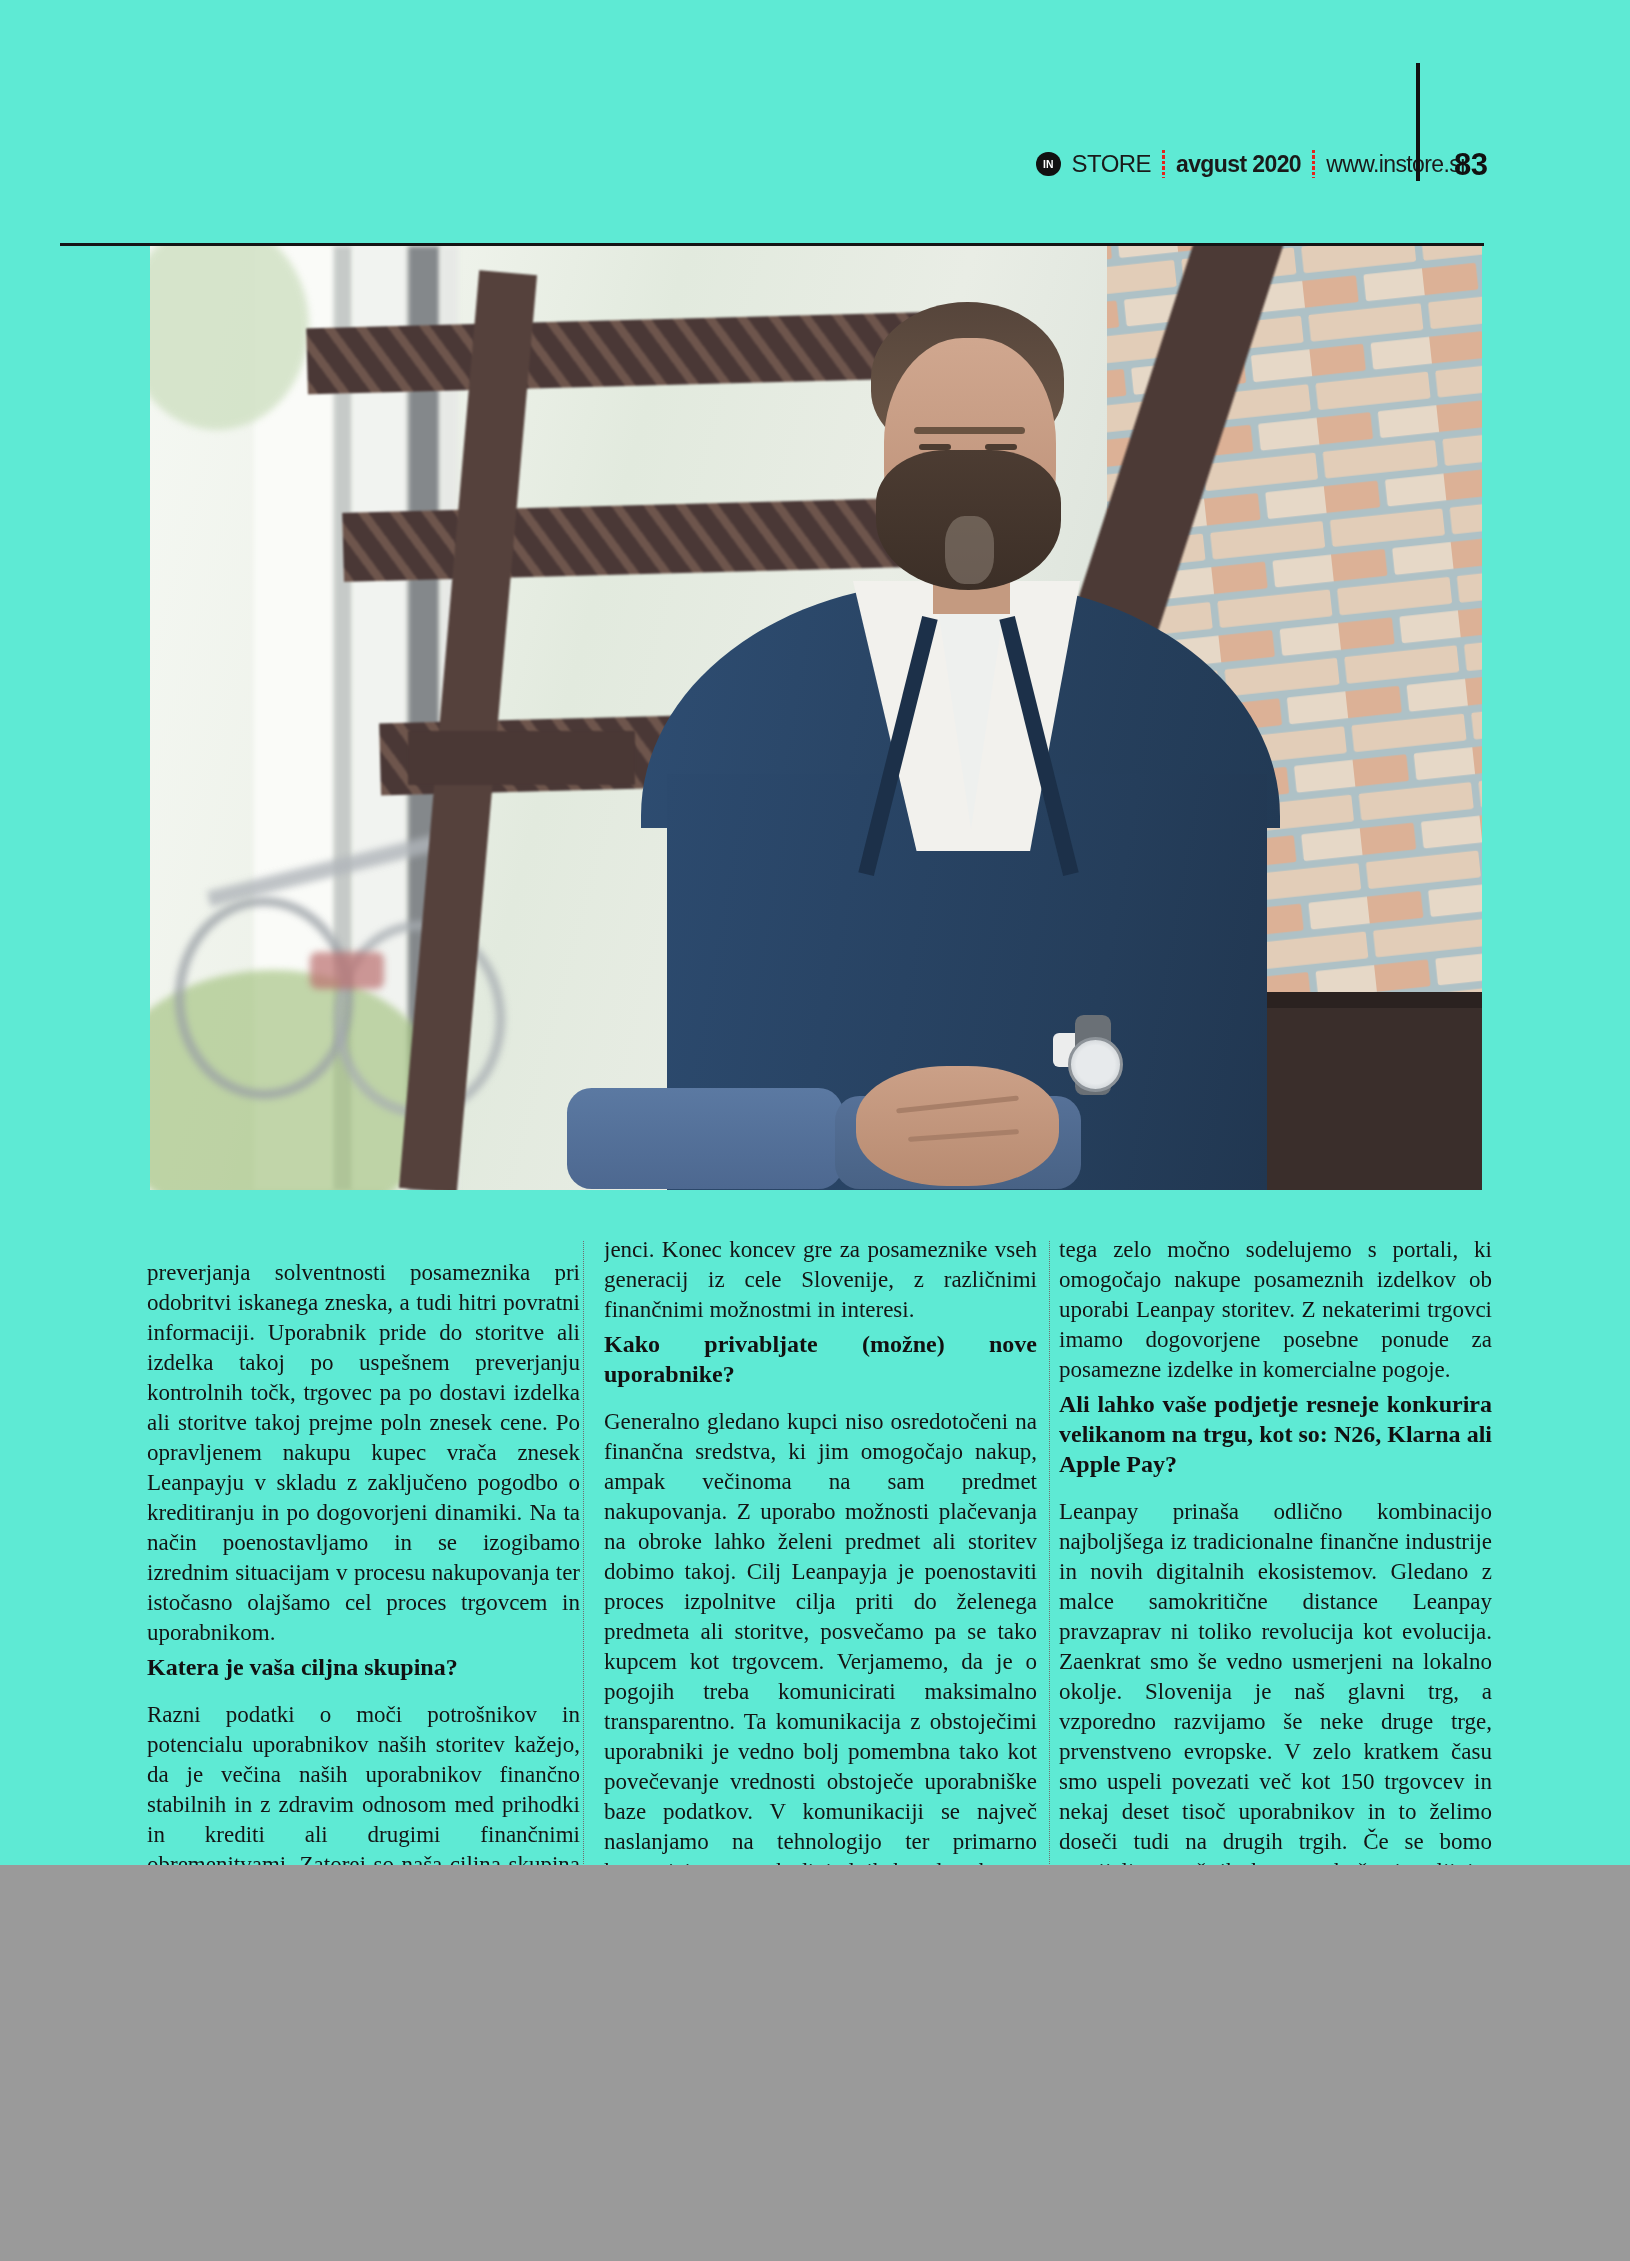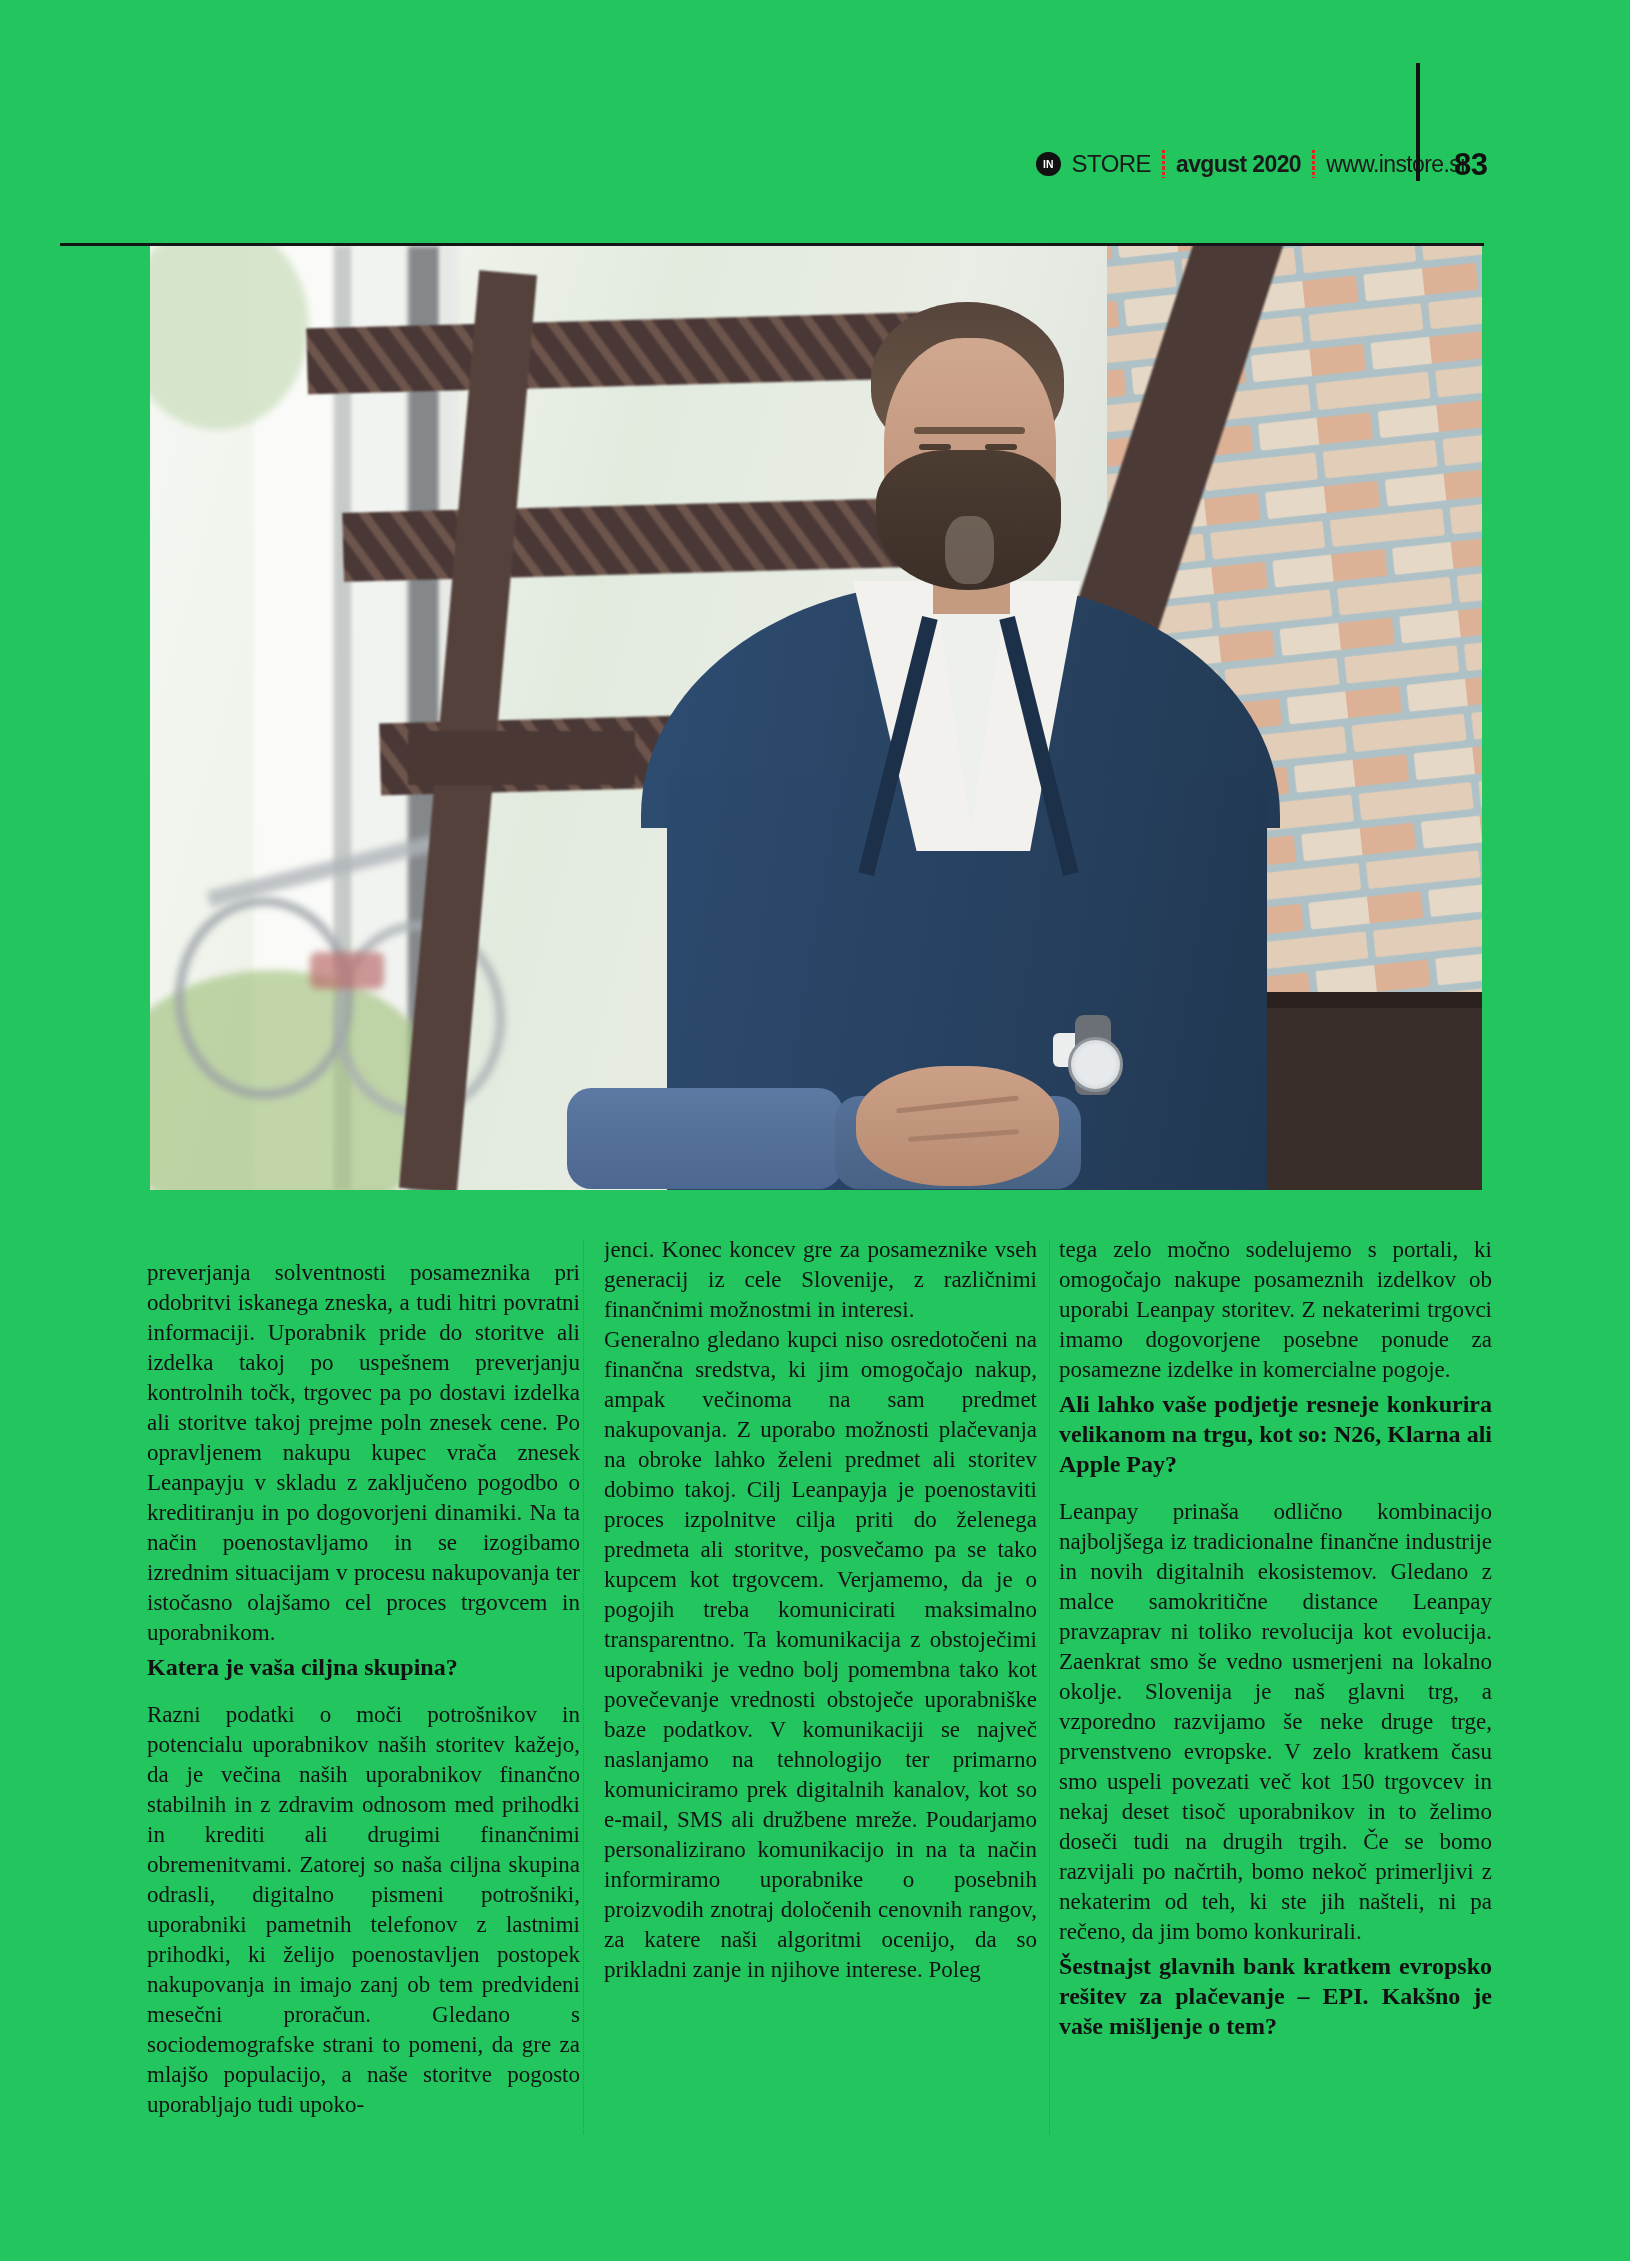--- a/index.html
+++ b/index.html
@@ -1,17 +1,17 @@
 <!DOCTYPE html>
 <html lang="sl" style="font-size:9.8px"><head>
 <meta charset="utf-8">
 <style>
   html,body { margin:0; padding:0; background:#9a9a9a; }
   .page {
-    position:relative; width:1630px; height:2261px; background:#22c55e;
+    position:relative; width:1630px; height:1865px; background:#5eead4;
     font-family:"Liberation Serif", serif; overflow:hidden;
   }
   
   .masthead {
     position:absolute; left:1036px; top:147px; height:34px;
     display:flex; align-items:center; gap:11px;
     font-family:"Liberation Sans", sans-serif; color:#1a1a1a; white-space:nowrap;
   }
   .logo-circle {
     width:24.6px; height:24.6px; border-radius:50%; background:#111;
@@ -195,20 +195,21 @@
   </div>
 
   <div class="col col-1">
       <p>preverjanja solventnosti posameznika pri odobritvi iskanega zneska, a tudi hitri povratni informaciji. Uporabnik pride do storitve ali izdelka takoj po uspešnem preverjanju kontrolnih točk, trgovec pa po dostavi izdelka ali storitve takoj prejme poln znesek cene. Po opravljenem nakupu kupec vrača znesek Leanpayju v skladu z zaključeno pogodbo o kreditiranju in po dogovorjeni dinamiki. Na ta način poenostavljamo in se izogibamo izrednim situacijam v procesu nakupovanja ter istočasno olajšamo cel proces trgovcem in uporabnikom.</p>
       <h3>Katera je vaša ciljna skupina?</h3>
       <p>Razni podatki o moči potrošnikov in potencialu uporabnikov naših storitev kažejo, da je večina naših uporabnikov finančno stabilnih in z zdravim odnosom med prihodki in krediti ali drugimi finančnimi obremenitvami. Zatorej so naša ciljna skupina odrasli, digitalno pismeni potrošniki, uporabniki pametnih telefonov z lastnimi prihodki, ki želijo poenostavljen postopek nakupovanja in imajo zanj ob tem predvideni mesečni proračun. Gledano s sociodemografske strani to pomeni, da gre za mlajšo populacijo, a naše storitve pogosto uporabljajo tudi upoko-</p>
     </div>
   <div class="col-sep sep-1"></div>
   <div class="col col-2">
       <p>jenci. Konec koncev gre za posameznike vseh generacij iz cele Slovenije, z različnimi finančnimi možnostmi in interesi.</p>
+      <h3>Kako privabljate (možne) nove uporabnike?</h3>
       <p>Generalno gledano kupci niso osredotočeni na finančna sredstva, ki jim omogočajo nakup, ampak večinoma na sam predmet nakupovanja. Z uporabo možnosti plačevanja na obroke lahko želeni predmet ali storitev dobimo takoj. Cilj Leanpayja je poenostaviti proces izpolnitve cilja priti do želenega predmeta ali storitve, posvečamo pa se tako kupcem kot trgovcem. Verjamemo, da je o pogojih treba komunicirati maksimalno transparentno. Ta komunikacija z obstoječimi uporabniki je vedno bolj pomembna tako kot povečevanje vrednosti obstoječe uporabniške baze podatkov. V komunikaciji se največ naslanjamo na tehnologijo ter primarno komuniciramo prek digitalnih kanalov, kot so e-mail, SMS ali družbene mreže. Poudarjamo personalizirano komunikacijo in na ta način informiramo uporabnike o posebnih proizvodih znotraj določenih cenovnih rangov, za katere naši algoritmi ocenijo, da so prikladni zanje in njihove interese. Poleg</p>
     </div>
   <div class="col-sep sep-2"></div>
   <div class="col col-3">
       <p>tega zelo močno sodelujemo s portali, ki omogočajo nakupe posameznih izdelkov ob uporabi Leanpay storitev. Z nekaterimi trgovci imamo dogovorjene posebne ponude za posamezne izdelke in komercialne pogoje.</p>
       <h3>Ali lahko vaše podjetje resneje konkurira velikanom na trgu, kot so: N26, Klarna ali Apple Pay?</h3>
       <p>Leanpay prinaša odlično kombinacijo najboljšega iz tradicionalne finančne industrije in novih digitalnih ekosistemov. Gledano z malce samokritične distance Leanpay pravzaprav ni toliko revolucija kot evolucija. Zaenkrat smo še vedno usmerjeni na lokalno okolje. Slovenija je naš glavni trg, a vzporedno razvijamo še neke druge trge, prvenstveno evropske. V zelo kratkem času smo uspeli povezati več kot 150 trgovcev in nekaj deset tisoč uporabnikov in to želimo doseči tudi na drugih trgih. Če se bomo razvijali po načrtih, bomo nekoč primerljivi z nekaterim od teh, ki ste jih našteli, ni pa rečeno, da jim bomo konkurirali.</p>
       <h3>Šestnajst glavnih bank kratkem evropsko rešitev za plačevanje – EPI. Kakšno je vaše mišljenje o tem?</h3>
     </div>
 

